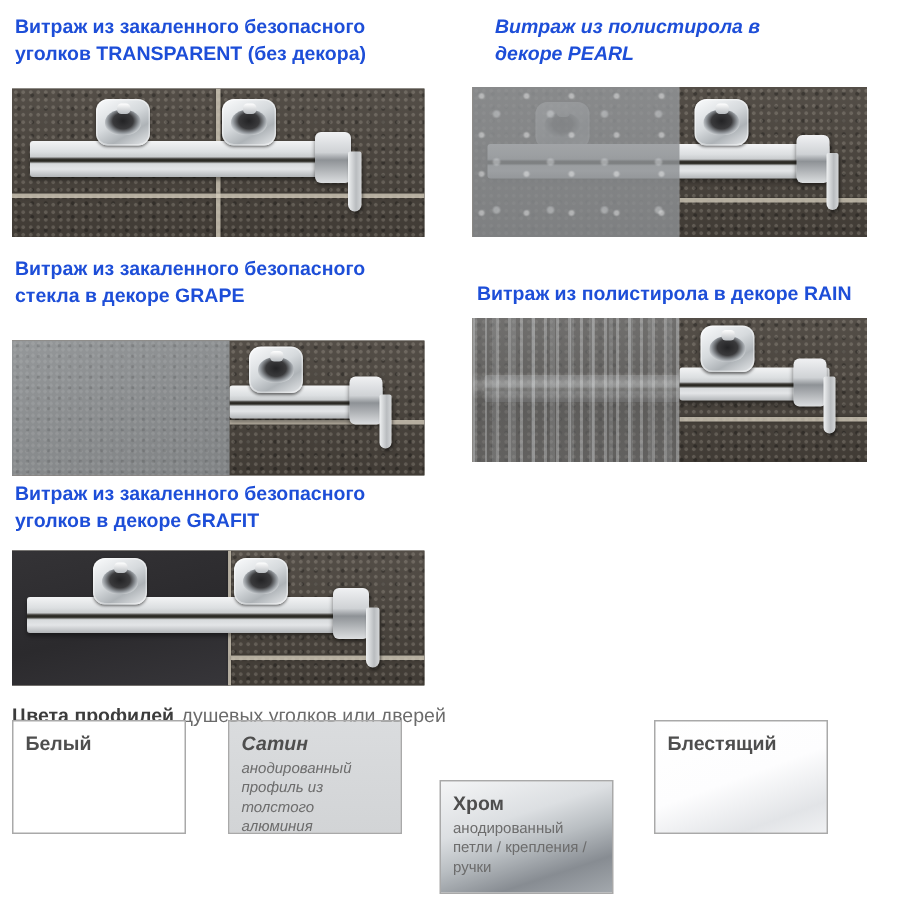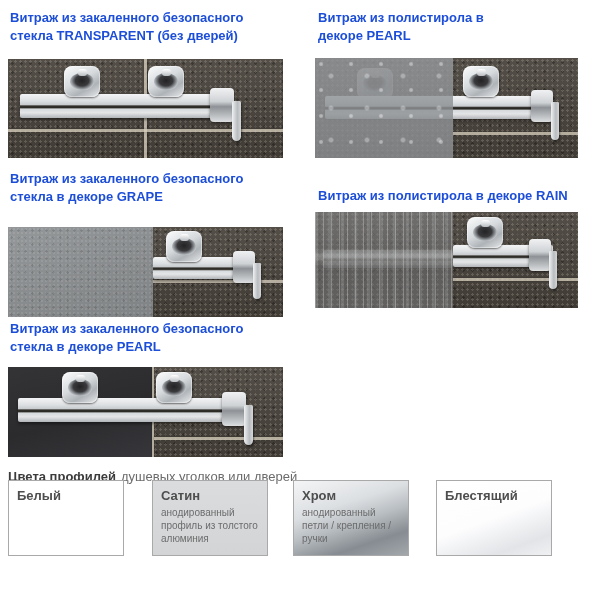--- a/index.html
+++ b/index.html
@@ -61,46 +61,46 @@
   
   .ptitle{position:absolute;left:8px;top:469px;font-size:13px;font-weight:bold;color:#3c3c3c;}
   .ptitle .rest{font-weight:normal;color:#6b6b6b;margin-left:5px;}
 
   .card{position:absolute;top:480px;width:116px;height:76px;border:1px solid #a9a9a9;
         box-sizing:border-box;padding:7px 8px;}
   .cname{font-size:13px;font-weight:bold;color:#4e4e4e;margin-bottom:3px;}
   .cdesc{font-size:10px;line-height:1.3;color:#6c6c6c;}
   .c-white{background:#ffffff;}
   .c-satin{background:linear-gradient(180deg,#dadcde,#d2d4d6);}
-  .c-chrome{background:linear-gradient(162deg,#f4f5f6 0%,#dcdfe2 35%,#b9bec2 55%,#878c92 78%,#a3a8ad 100%);}
+  .c-chrome{background:linear-gradient(162deg,#f4f5f6 0%,#dcdfe2 35%,#b9bec2 55%,#878c92 78%,#a3a8ad 100%);margin-top:40px;}
   .c-shiny{background:linear-gradient(160deg,#ffffff 0%,#fdfdfe 50%,#e2e4e7 82%,#f0f1f3 100%);}
 </style>
 </head>
 <body>
 
 <div id="page">
 
   <div class="gtitle" style="left:10px;top:9px;width:290px;">
     <span>Витраж из закаленного безопасного</span>
-    <span>стекла TRANSPARENT (без дверей)</span>
+    <span>уголков TRANSPARENT (без декора)</span>
   </div>
-  <div class="gtitle" style="left:318px;top:9px;width:270px;">
+  <div class="gtitle" style="left:330px;top:9px;width:270px;font-style:italic;">
     <span>Витраж из полистирола в</span>
     <span>декоре PEARL</span>
   </div>
   <div class="gtitle" style="left:10px;top:170px;width:290px;">
     <span>Витраж из закаленного безопасного</span>
     <span>стекла в декоре GRAPE</span>
   </div>
   <div class="gtitle" style="left:318px;top:187px;width:285px;">
     <span>Витраж из полистирола в декоре RAIN</span>
   </div>
   <div class="gtitle" style="left:10px;top:320px;width:290px;">
     <span>Витраж из закаленного безопасного</span>
-    <span>стекла в декоре PEARL</span>
+    <span>уголков в декоре GRAFIT</span>
   </div>
 
   <div class="photo" style="left:8px;top:59px;width:275px;height:99px;">
     <div class="tiles"></div>
     <div class="grout" style="left:136px;top:0;width:3px;height:100%;"></div>
     <div class="grout" style="left:0;top:70px;width:100%;height:3px;"></div>
     <div class="rail" style="left:12px;top:35px;width:212px;height:24px;"></div>
     <div class="endcap" style="left:202px;top:29px;width:24px;height:34px;"></div>
     <div class="hook" style="left:224px;top:42px;width:9px;height:40px;"></div>
     <div class="bracket" style="left:56px;top:7px;"></div>
@@ -151,21 +151,21 @@
     <div class="bracket" style="left:148px;top:5px;"></div>
   </div>
 
   <div class="ptitle">
     <span>Цвета профилей</span><span class="rest">душевых уголков или дверей</span>
   </div>
 
   <div class="card c-white" style="left:8px;">
     <div class="cname">Белый</div>
   </div>
-  <div class="card c-satin" style="left:152px;">
+  <div class="card c-satin" style="left:152px;font-style:italic;">
     <div class="cname">Сатин</div>
     <div class="cdesc">анодированный профиль из толстого алюминия</div>
   </div>
   <div class="card c-chrome" style="left:293px;">
     <div class="cname">Хром</div>
     <div class="cdesc">анодированный петли / крепления / ручки</div>
   </div>
   <div class="card c-shiny" style="left:436px;">
     <div class="cname">Блестящий</div>
   </div>

